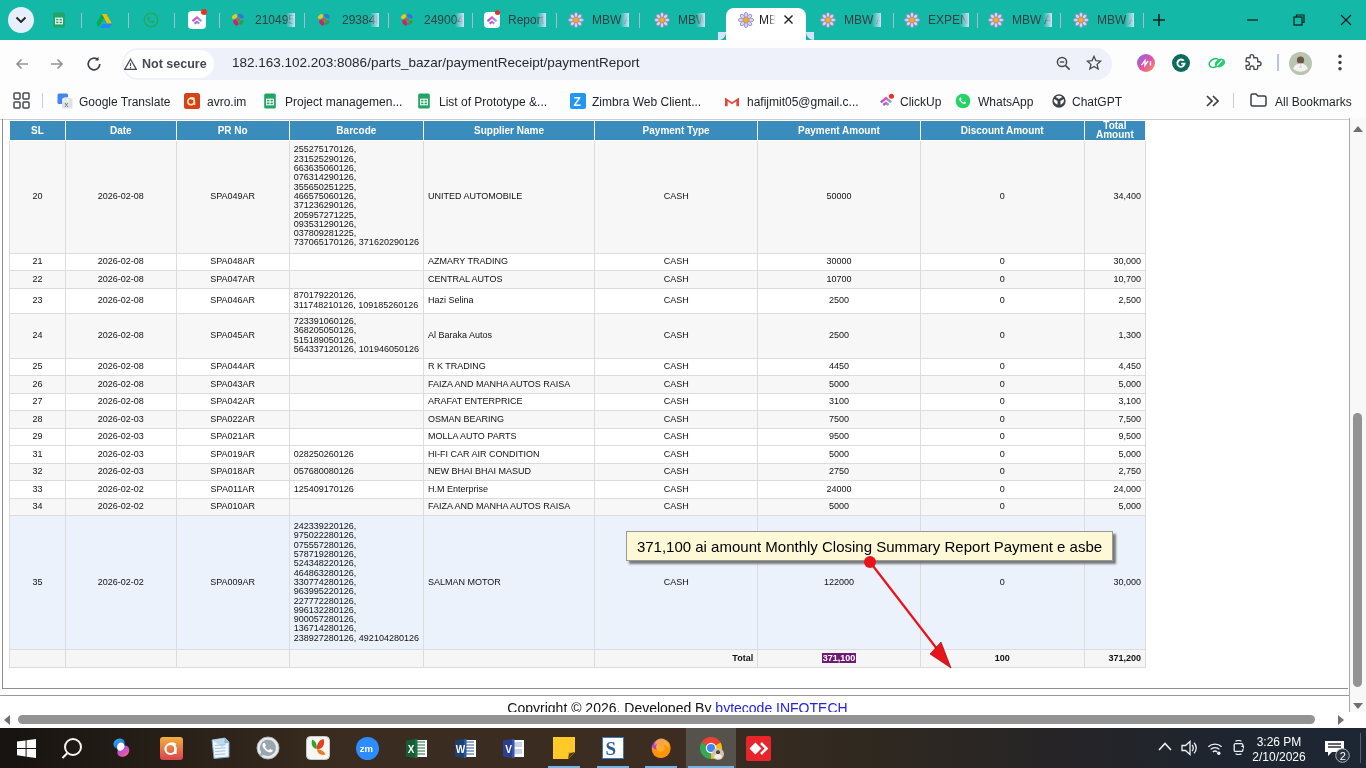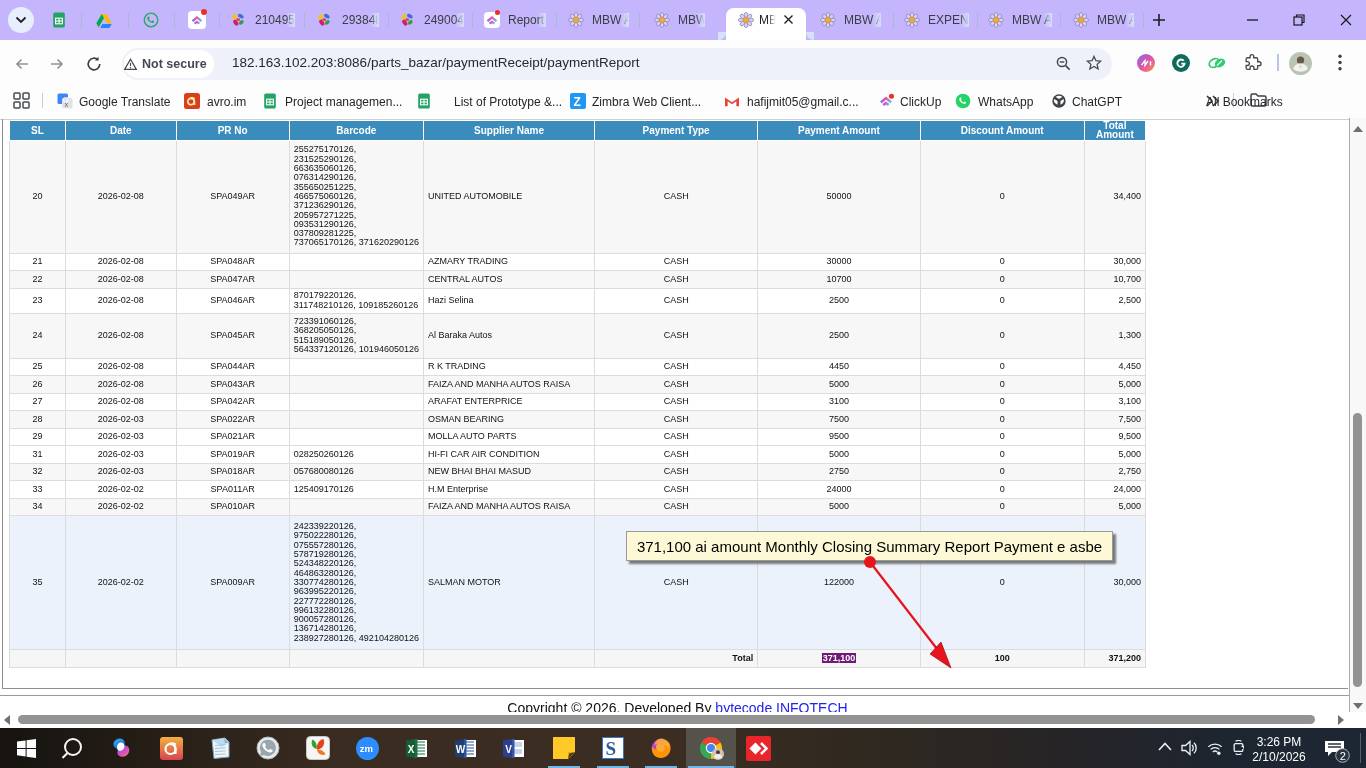--- a/index.html
+++ b/index.html
@@ -1,20 +1,20 @@
 <!DOCTYPE html>
 <html><head>
 <meta charset="utf-8">
 <style>
 *{margin:0;padding:0;box-sizing:border-box}
 html,body{width:1366px;height:768px;overflow:hidden}
 body{font-family:"Liberation Sans",sans-serif;position:relative;background:#fff}
 .abs{position:absolute}
 
-#tabbar{position:absolute;left:0;top:0;width:1366px;height:40px;background:#c4b5fd}
+#tabbar{position:absolute;left:0;top:0;width:1366px;height:40px;background:#14b8a6}
 .tsep{position:absolute;top:13px;width:1px;height:15px;background:#a9b8d4}
 .ticon{position:absolute;top:12px;width:16px;height:16px}
 .tlabel{position:absolute;top:13px;font-size:12px;color:#3a3d42;white-space:nowrap;overflow:hidden}
 .tlabel::after{content:"";position:absolute;right:0;top:0;bottom:0;width:9px;background:linear-gradient(90deg,rgba(213,226,249,0),#d5e2f9)}
 .alab::after{background:linear-gradient(90deg,rgba(255,255,255,0),#fff)}
 #activetab{position:absolute;left:726px;top:8px;width:80px;height:32px;background:#fff;border-radius:8px 8px 0 0}
 .curve{position:absolute;bottom:0;width:8px;height:8px;background:#d5e2f9}
 .curve.l{left:-8px;border-bottom-right-radius:8px}
 .curve.r{right:-8px;border-bottom-left-radius:8px}
 .curvefill{position:absolute;bottom:0;width:8px;height:8px;background:#fff}
@@ -311,21 +311,21 @@
       <line x1="4.6" y1="9" x2="11.4" y2="9" stroke="#fff" stroke-width="1.1"></line>
       <line x1="8" y1="6.2" x2="8" y2="11.8" stroke="#fff" stroke-width="1.1"></line>
     </svg>
 <div class="bmlabel" style="left:285px">Project managemen...</div>
 <svg class="bmicon" style="left:416px" width="16" height="16" viewBox="0 0 16 16">
       <rect x="2.2" y="0.5" width="11.6" height="15" rx="1.6" fill="#21a464"></rect>
       <rect x="4.6" y="6.2" width="6.8" height="5.6" fill="none" stroke="#fff" stroke-width="1.1"></rect>
       <line x1="4.6" y1="9" x2="11.4" y2="9" stroke="#fff" stroke-width="1.1"></line>
       <line x1="8" y1="6.2" x2="8" y2="11.8" stroke="#fff" stroke-width="1.1"></line>
     </svg>
-<div class="bmlabel" style="left:454px">List of Prototype &amp;...</div>
+<div class="bmlabel" style="left:439px">List of Prototype &amp;...</div>
 <svg class="bmicon" style="left:570px" width="16" height="16" viewBox="0 0 16 16">
       <rect width="16" height="16" rx="2" fill="#2196f3"></rect>
       <text x="3.6" y="12.6" font-size="12" font-weight="bold" fill="#fff" font-family="Liberation Sans">Z</text>
     </svg>
 <div class="bmlabel" style="left:592px">Zimbra Web Client...</div>
 <svg class="bmicon" style="left:724px" width="17" height="13" viewBox="0 0 24 18">
       <path d="M1.5 17V3.6L12 11 22.5 3.6V17h-4V9.5L12 14 5.5 9.5V17z" fill="#ea4335"></path>
       <path d="M1.5 3.6L12 11 22.5 3.6V1.8c0-1.3-1.5-2-2.5-1.2L12 6.2 4 0.6C3 -0.2 1.5 .5 1.5 1.8z" fill="#c5221f" opacity="0"></path>
       <path d="M1.5 1.8C1.5 .5 3-.2 4 .6l8 5.6L20 .6c1-.8 2.5-.1 2.5 1.2v1.8L12 11 1.5 3.6z" fill="#4285f4" opacity="0"></path>
     </svg>
@@ -346,21 +346,21 @@
       <path d="M12 2a10 10 0 1 0 0 20 10 10 0 0 0 0-20zm0 2.2a7.8 7.8 0 0 1 5 1.8l-5 2.9-5-2.9a7.8 7.8 0 0 1 5-1.8zM4.2 12c0-1 .2-2 .6-2.9l5 2.9v5.8a7.8 7.8 0 0 1-5.6-5.8zm10 5.8V12l5-2.9a7.8 7.8 0 0 1-5 8.7z" fill="#3e4348"></path>
     </svg>
 <div class="bmlabel" style="left:1072px">ChatGPT</div>
 <svg class="abs" style="left:1205px;top:11px" width="16" height="12" viewBox="0 0 16 12">
       <path d="M2 1 L7 6 L2 11 M8 1 L13 6 L8 11" stroke="#3c4043" stroke-width="1.7" fill="none"></path>
     </svg>
 <div class="abs" style="left:1233px;top:9px;width:1px;height:15px;background:#c8cdd6"></div>
 <svg class="abs" style="left:1250px;top:9px" width="17" height="14" viewBox="0 0 17 14">
       <path d="M1 2.5 C1 1.7 1.7 1 2.5 1 H6 L8 3 H14.5 C15.3 3 16 3.7 16 4.5 V11.5 C16 12.3 15.3 13 14.5 13 H2.5 C1.7 13 1 12.3 1 11.5 Z" fill="none" stroke="#3c4043" stroke-width="1.5"></path>
     </svg>
-<div class="bmlabel" style="left:1206px">All Bookmarks</div>
+<div class="bmlabel" style="left:1275px">All Bookmarks</div>
 </div>
 
 <div id="content"></div>
 <div id="topline"></div>
 <div id="panelL"></div>
 <div id="panelB"></div>
 <div id="footline"></div>
 <div id="copyr">Copyright © 2026, Developed By <a>bytecode INFOTECH</a></div>
 <table id="tbl">
 <colgroup>

